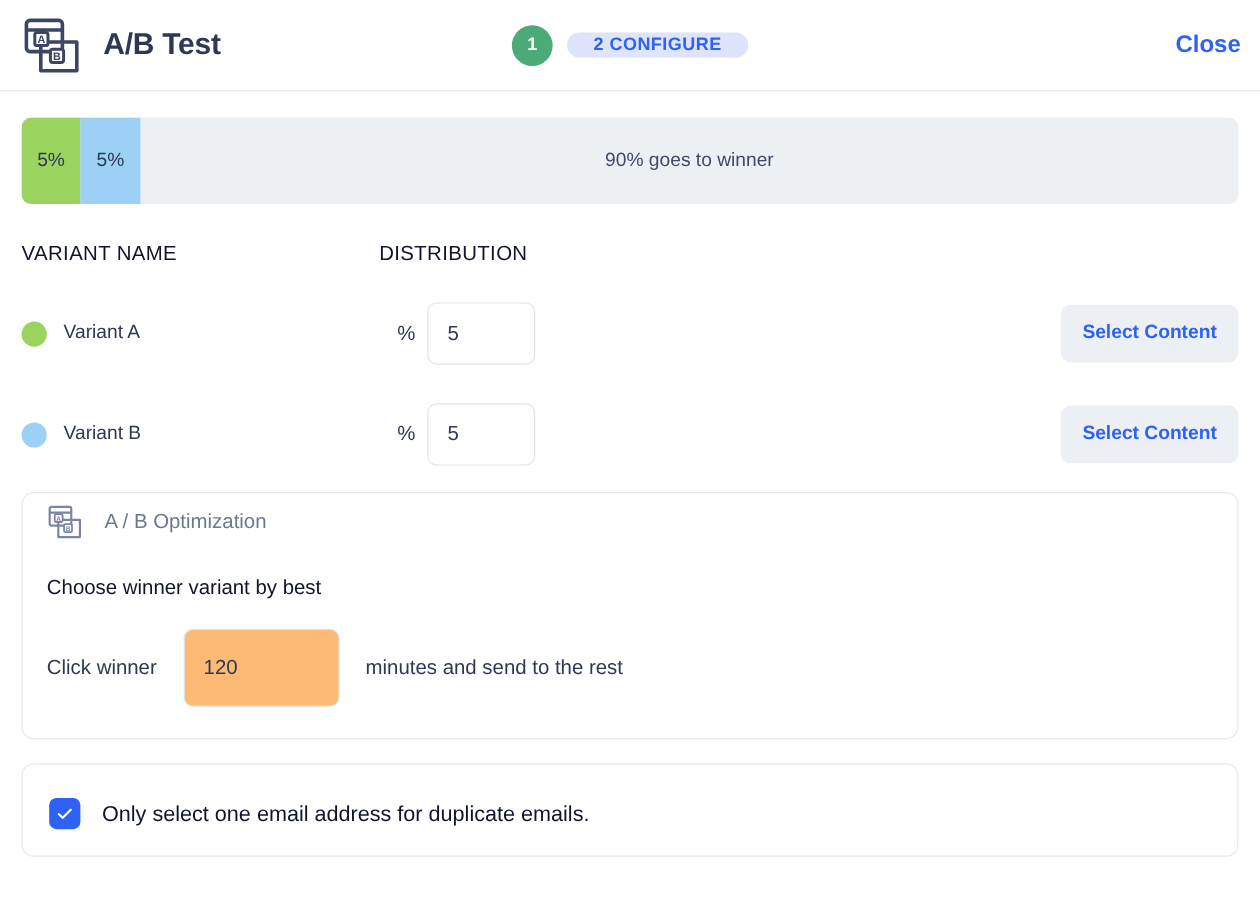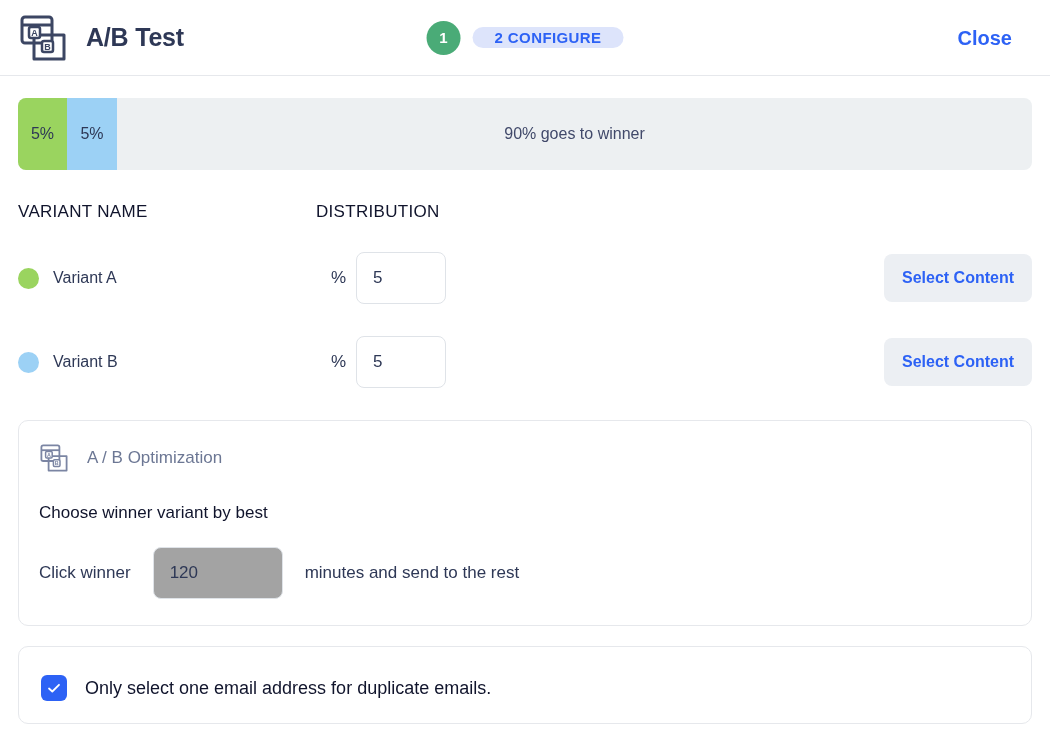--- a/index.html
+++ b/index.html
@@ -61,21 +61,21 @@
     color: #2d62f5;
     border-radius: 18px;
     padding: 2px 22px;
     font-size: 15px;
     font-weight: bold;
     letter-spacing: 0.4px;
     white-space: nowrap;
   }
   .close-btn {
     position: absolute;
-    right: 38px;
+    right: 16px;
     top: 50%;
     transform: translateY(-50%);
     color: #2d62f5;
     font-size: 20px;
     font-weight: bold;
     background: none;
     border: none;
     cursor: pointer;
     font-family: inherit;
   }
@@ -176,22 +176,22 @@
     font-family: inherit;
     margin-left: auto;
     text-align: center;
   }
 
   
   .card {
     border: 1px solid #e6e8ec;
     border-radius: 10px;
     background: #ffffff;
-    margin-top: 30px;
-    padding: 22px 20px 26px 20px;
+    margin-top: 20px;
+    padding: 9px 20px 26px 20px;
   }
   .card-head {
     display: flex;
     align-items: center;
     gap: 18px;
   }
   .card-head .ab-icon-sm { width: 30px; height: 30px; display: block; flex: none; }
   .card-title {
     font-size: 17px;
     color: #6c7794;
@@ -203,24 +203,24 @@
   }
   .inline-row {
     display: flex;
     align-items: center;
     gap: 22px;
     margin-top: 24px;
   }
   .inline-label { font-size: 17px; color: #2e3856; }
   .min-input {
     width: 130px;
-    height: 52px;
+    height: 65px;
     border: 1px solid #dfe3e8;
     border-radius: 8px;
-    background: #a3a3a3;
+    background: #fdba74;
     font-size: 17px;
     color: #2e3856;
     padding: 0 16px;
     font-family: inherit;
     outline: none;
   }
 
   .card-check {
     margin-top: 20px;
     padding: 28px 22px 22px 22px;

